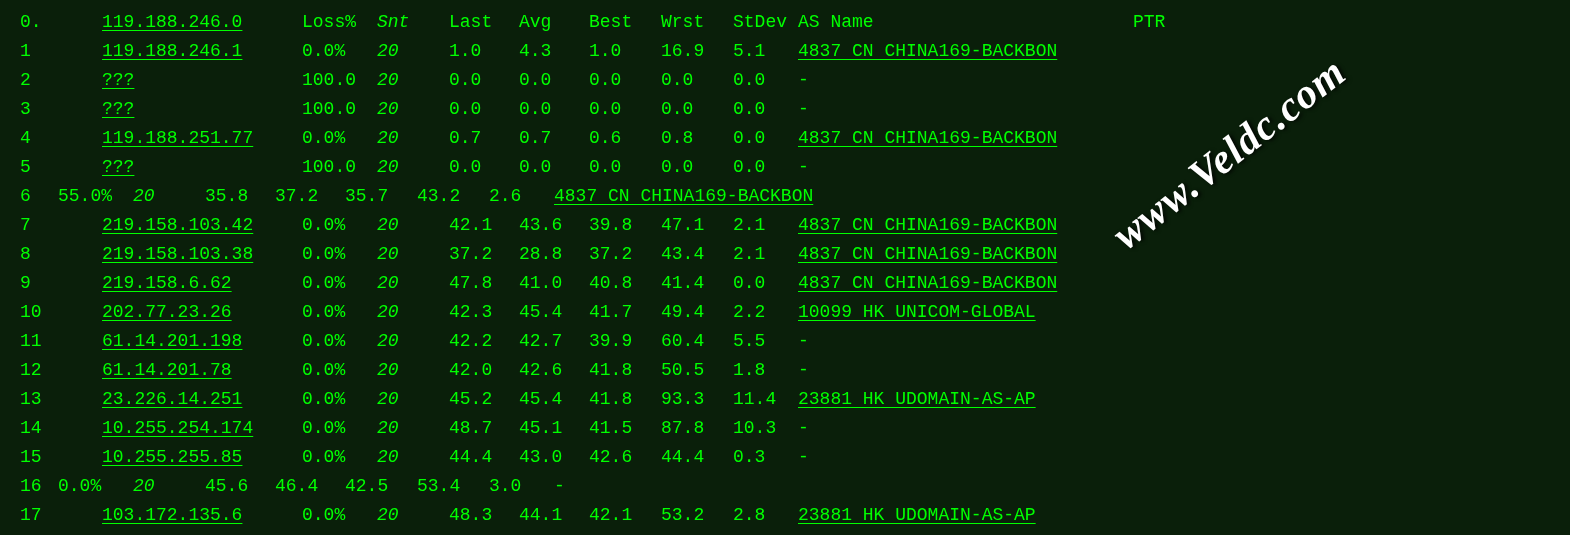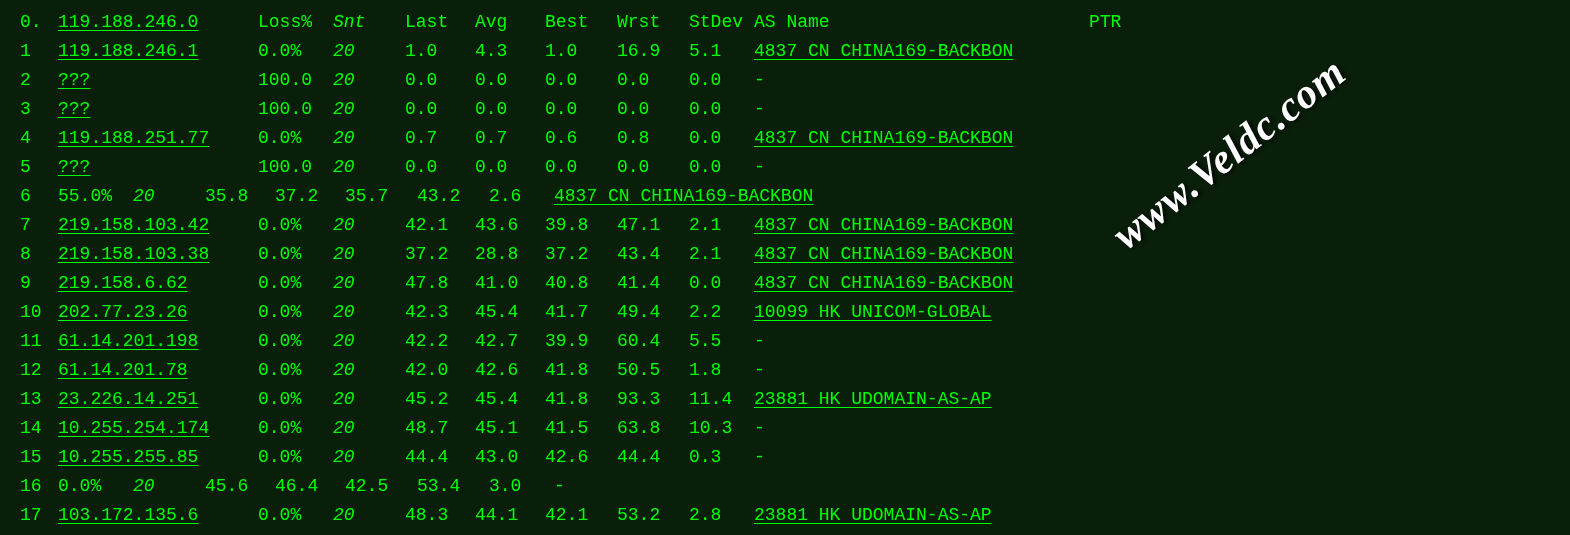--- a/index.html
+++ b/index.html
@@ -25,20 +25,21 @@
       height: 29px;
       align-items: center;
     }
     .col-hop {
       width: 38px;
       flex-shrink: 0;
     }
     .col-ip {
       width: 200px;
       flex-shrink: 0;
+      margin-left: 44px;
     }
     .col-loss {
       width: 75px;
       flex-shrink: 0;
     }
     .col-snt {
       width: 72px;
       flex-shrink: 0;
       font-style: italic;
     }
@@ -266,21 +267,21 @@
         <span class="col-asname"><span class="underline">23881 HK UDOMAIN-AS-AP</span></span>
       </div>
       <div class="row">
         <span class="col-hop">14</span>
         <span class="col-ip"><span class="underline">10.255.254.174</span></span>
         <span class="col-loss">0.0%</span>
         <span class="col-snt">20</span>
         <span class="col-last">48.7</span>
         <span class="col-avg">45.1</span>
         <span class="col-best">41.5</span>
-        <span class="col-wrst">63.8</span>
+        <span class="col-wrst">87.8</span>
         <span class="col-stdev">10.3</span>
         <span class="col-asname">-</span>
       </div>
       <div class="row">
         <span class="col-hop">15</span>
         <span class="col-ip"><span class="underline">10.255.255.85</span></span>
         <span class="col-loss">0.0%</span>
         <span class="col-snt">20</span>
         <span class="col-last">44.4</span>
         <span class="col-avg">43.0</span>

